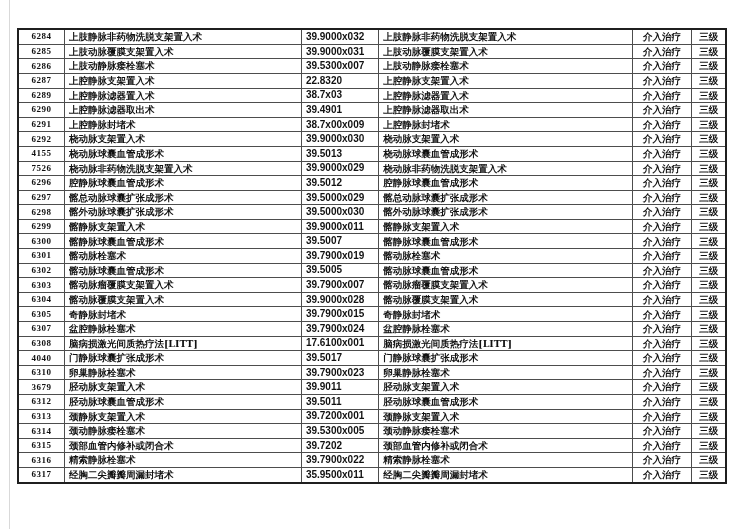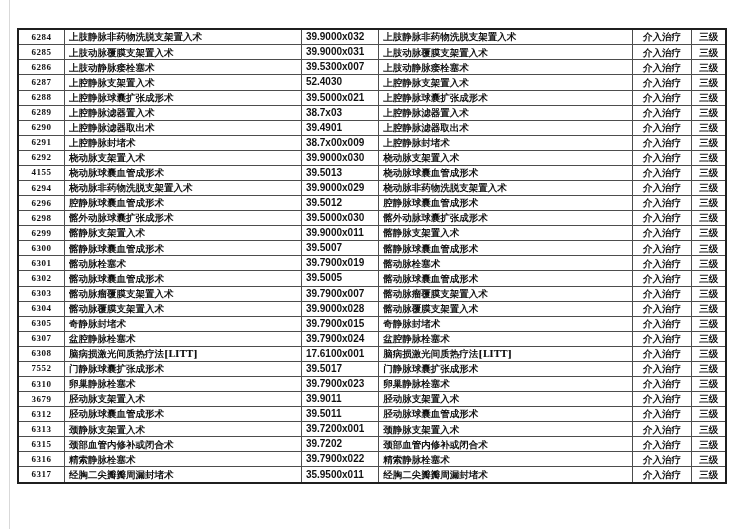--- a/index.html
+++ b/index.html
@@ -78,30 +78,22 @@
         <td class="col-idx">6286</td>
         <td class="col-name">上肢动静脉瘘栓塞术</td>
         <td class="col-code">39.5300x007</td>
         <td class="col-name2">上肢动静脉瘘栓塞术</td>
         <td class="col-cat">介入治疗</td>
         <td class="col-lvl">三级</td>
       </tr>
       <tr>
         <td class="col-idx">6287</td>
         <td class="col-name">上腔静脉支架置入术</td>
-        <td class="col-code">52.4030</td>
+        <td class="col-code">22.8320</td>
         <td class="col-name2">上腔静脉支架置入术</td>
-        <td class="col-cat">介入治疗</td>
-        <td class="col-lvl">三级</td>
-      </tr>
-      <tr>
-        <td class="col-idx">6288</td>
-        <td class="col-name">上腔静脉球囊扩张成形术</td>
-        <td class="col-code">39.5000x021</td>
-        <td class="col-name2">上腔静脉球囊扩张成形术</td>
         <td class="col-cat">介入治疗</td>
         <td class="col-lvl">三级</td>
       </tr>
       <tr>
         <td class="col-idx">6289</td>
         <td class="col-name">上腔静脉滤器置入术</td>
         <td class="col-code">38.7x03</td>
         <td class="col-name2">上腔静脉滤器置入术</td>
         <td class="col-cat">介入治疗</td>
         <td class="col-lvl">三级</td>
@@ -132,36 +124,44 @@
       </tr>
       <tr>
         <td class="col-idx">4155</td>
         <td class="col-name">桡动脉球囊血管成形术</td>
         <td class="col-code">39.5013</td>
         <td class="col-name2">桡动脉球囊血管成形术</td>
         <td class="col-cat">介入治疗</td>
         <td class="col-lvl">三级</td>
       </tr>
       <tr>
-        <td class="col-idx">6294</td>
+        <td class="col-idx">7526</td>
         <td class="col-name">桡动脉非药物洗脱支架置入术</td>
         <td class="col-code">39.9000x029</td>
         <td class="col-name2">桡动脉非药物洗脱支架置入术</td>
         <td class="col-cat">介入治疗</td>
         <td class="col-lvl">三级</td>
       </tr>
       <tr>
         <td class="col-idx">6296</td>
         <td class="col-name">腔静脉球囊血管成形术</td>
         <td class="col-code">39.5012</td>
         <td class="col-name2">腔静脉球囊血管成形术</td>
         <td class="col-cat">介入治疗</td>
         <td class="col-lvl">三级</td>
       </tr>
       <tr>
+        <td class="col-idx">6297</td>
+        <td class="col-name">髂总动脉球囊扩张成形术</td>
+        <td class="col-code">39.5000x029</td>
+        <td class="col-name2">髂总动脉球囊扩张成形术</td>
+        <td class="col-cat">介入治疗</td>
+        <td class="col-lvl">三级</td>
+      </tr>
+      <tr>
         <td class="col-idx">6298</td>
         <td class="col-name">髂外动脉球囊扩张成形术</td>
         <td class="col-code">39.5000x030</td>
         <td class="col-name2">髂外动脉球囊扩张成形术</td>
         <td class="col-cat">介入治疗</td>
         <td class="col-lvl">三级</td>
       </tr>
       <tr>
         <td class="col-idx">6299</td>
         <td class="col-name">髂静脉支架置入术</td>
@@ -228,21 +228,21 @@
       </tr>
       <tr>
         <td class="col-idx">6308</td>
         <td class="col-name">脑病损激光间质热疗法[LITT]</td>
         <td class="col-code">17.6100x001</td>
         <td class="col-name2">脑病损激光间质热疗法[LITT]</td>
         <td class="col-cat">介入治疗</td>
         <td class="col-lvl">三级</td>
       </tr>
       <tr>
-        <td class="col-idx">7552</td>
+        <td class="col-idx">4040</td>
         <td class="col-name">门静脉球囊扩张成形术</td>
         <td class="col-code">39.5017</td>
         <td class="col-name2">门静脉球囊扩张成形术</td>
         <td class="col-cat">介入治疗</td>
         <td class="col-lvl">三级</td>
       </tr>
       <tr>
         <td class="col-idx">6310</td>
         <td class="col-name">卵巢静脉栓塞术</td>
         <td class="col-code">39.7900x023</td>
@@ -268,20 +268,28 @@
       </tr>
       <tr>
         <td class="col-idx">6313</td>
         <td class="col-name">颈静脉支架置入术</td>
         <td class="col-code">39.7200x001</td>
         <td class="col-name2">颈静脉支架置入术</td>
         <td class="col-cat">介入治疗</td>
         <td class="col-lvl">三级</td>
       </tr>
       <tr>
+        <td class="col-idx">6314</td>
+        <td class="col-name">颈动静脉瘘栓塞术</td>
+        <td class="col-code">39.5300x005</td>
+        <td class="col-name2">颈动静脉瘘栓塞术</td>
+        <td class="col-cat">介入治疗</td>
+        <td class="col-lvl">三级</td>
+      </tr>
+      <tr>
         <td class="col-idx">6315</td>
         <td class="col-name">颈部血管内修补或闭合术</td>
         <td class="col-code">39.7202</td>
         <td class="col-name2">颈部血管内修补或闭合术</td>
         <td class="col-cat">介入治疗</td>
         <td class="col-lvl">三级</td>
       </tr>
       <tr>
         <td class="col-idx">6316</td>
         <td class="col-name">精索静脉栓塞术</td>

